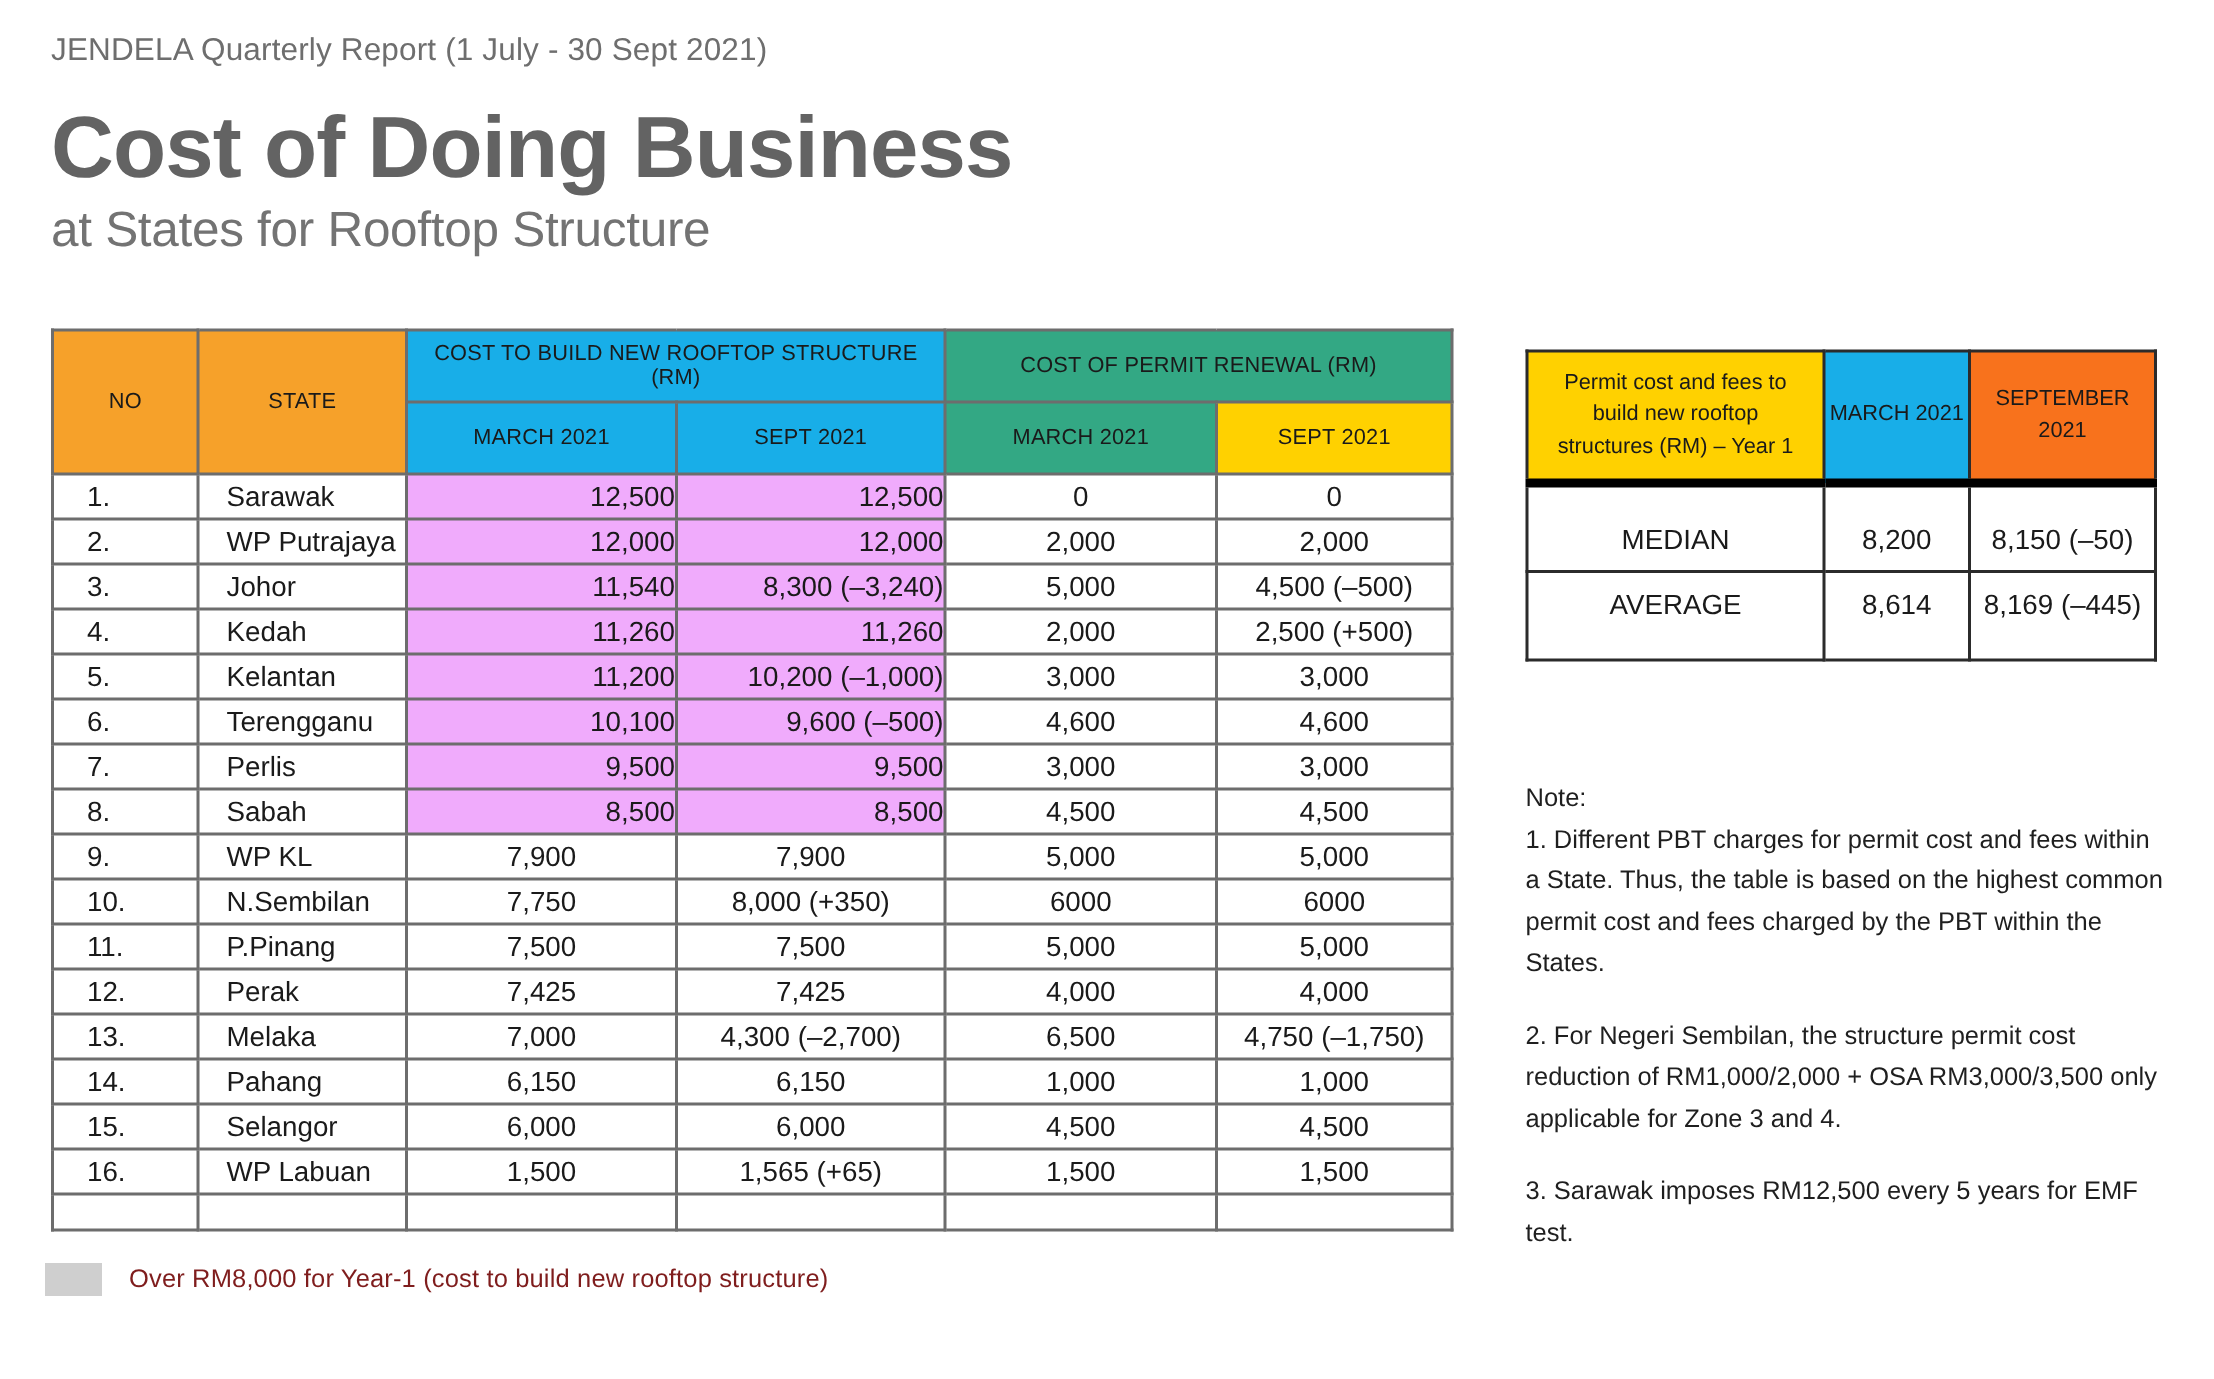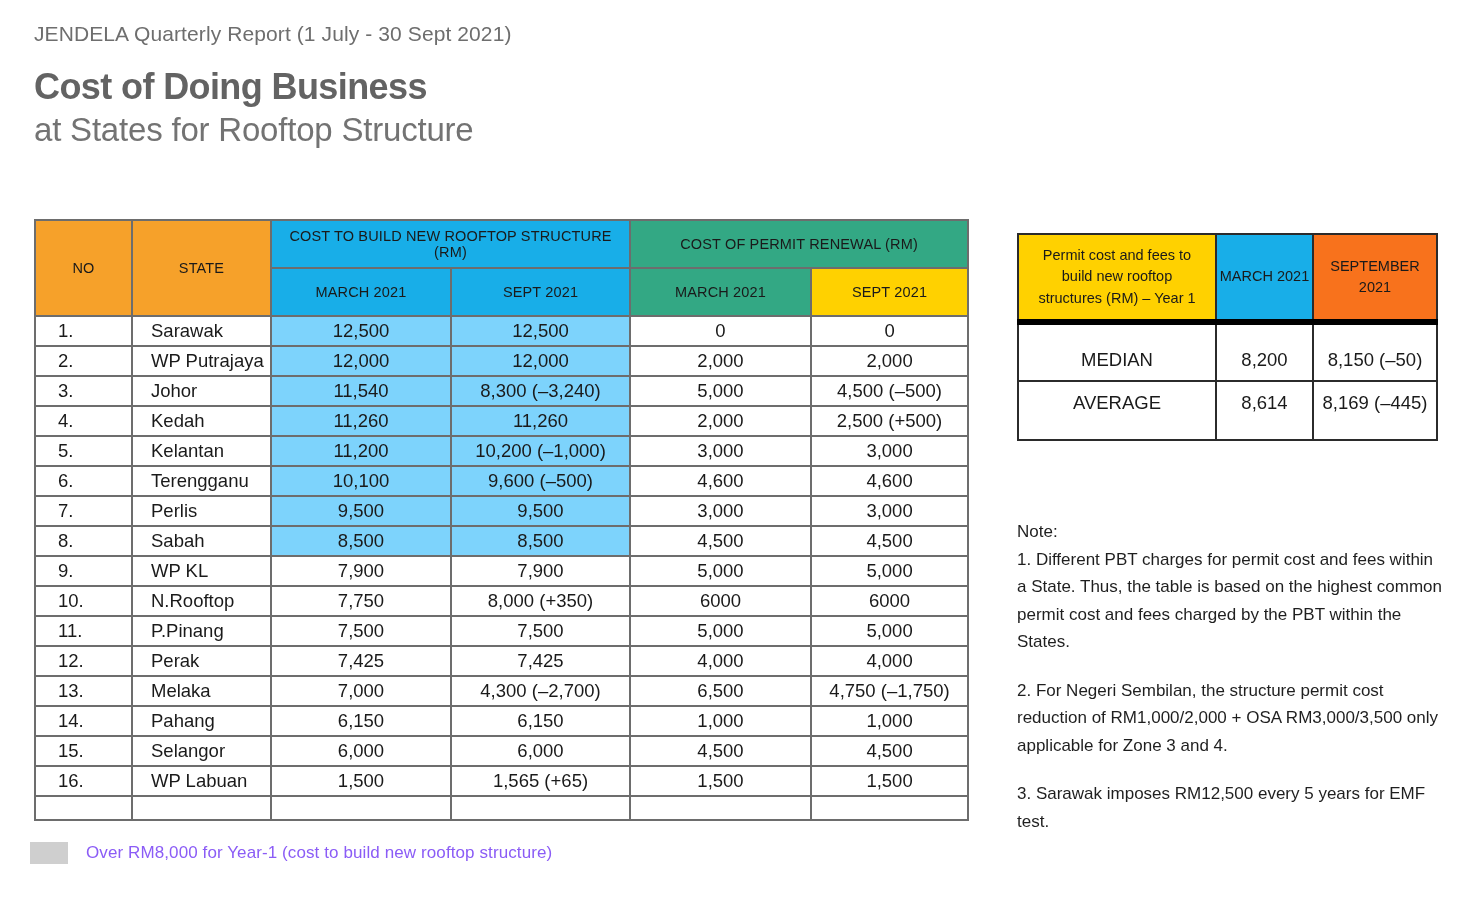--- a/index.html
+++ b/index.html
@@ -14,21 +14,21 @@
 
   
   .header { position: absolute; left: 34px; top: 22px; }
   .kicker {
     font-size: 21px;
     color: #6e6e6e;
     letter-spacing: 0.1px;
     white-space: nowrap;
   }
   .main-title {
-    font-size: 36px;
+    font-size: 58px;
     font-weight: bold;
     color: #636363;
     letter-spacing: -0.6px;
     margin-top: 22px;
     line-height: 1.06;
     white-space: nowrap;
   }
   .sub-title {
     font-size: 33px;
     color: #737373;
@@ -69,21 +69,21 @@
     color: #1a1a1a;
     text-align: center;
     vertical-align: middle;
     border-left: 2px solid #6d6d6d;
     border-right: 2px solid #6d6d6d;
     border-top: 0; border-bottom: 0;
     padding: 0;
   }
   .cell-no    { text-align: left;  padding-left: 22px; }
   .cell-state { text-align: left;  padding-left: 18px; }
-  .shaded { background: #7dd3fc; }
+  .shaded { background: #f0abfc; text-align: right; }
   tr.first-body-row td { border-top: 2px solid #6d6d6d; }
   td.spacer-cell {
     height: 24px;
     border-left: 2px solid #6d6d6d;
     border-right: 2px solid #6d6d6d;
     border-bottom: 2px solid #6d6d6d;
     border-top: 0;
     padding: 0;
   }
 
@@ -91,21 +91,21 @@
   .legend {
     position: absolute;
     left: 30px; top: 842px;
     display: flex; align-items: center;
   }
   .legend-swatch {
     width: 38px; height: 22px;
     background: #cfcfcf;
     margin-right: 18px;
   }
-  .legend-text { font-size: 17px; color: #8b5cf6; letter-spacing: 0.1px; }
+  .legend-text { font-size: 17px; color: #7f1d1d; letter-spacing: 0.1px; }
 
   
   .summary-table {
     position: absolute;
     left: 1017px; top: 233px;
     width: 419px;
     border-collapse: collapse;
     table-layout: fixed;
   }
   .summary-table th, .summary-table td {
@@ -256,21 +256,21 @@
         <tr>
           <td class="body-cell cell-no">9.</td>
           <td class="body-cell cell-state">WP KL</td>
           <td class="body-cell">7,900</td>
           <td class="body-cell">7,900</td>
           <td class="body-cell">5,000</td>
           <td class="body-cell">5,000</td>
         </tr>
         <tr>
           <td class="body-cell cell-no">10.</td>
-          <td class="body-cell cell-state">N.Rooftop</td>
+          <td class="body-cell cell-state">N.Sembilan</td>
           <td class="body-cell">7,750</td>
           <td class="body-cell">8,000 (+350)</td>
           <td class="body-cell">6000</td>
           <td class="body-cell">6000</td>
         </tr>
         <tr>
           <td class="body-cell cell-no">11.</td>
           <td class="body-cell cell-state">P.Pinang</td>
           <td class="body-cell">7,500</td>
           <td class="body-cell">7,500</td>

